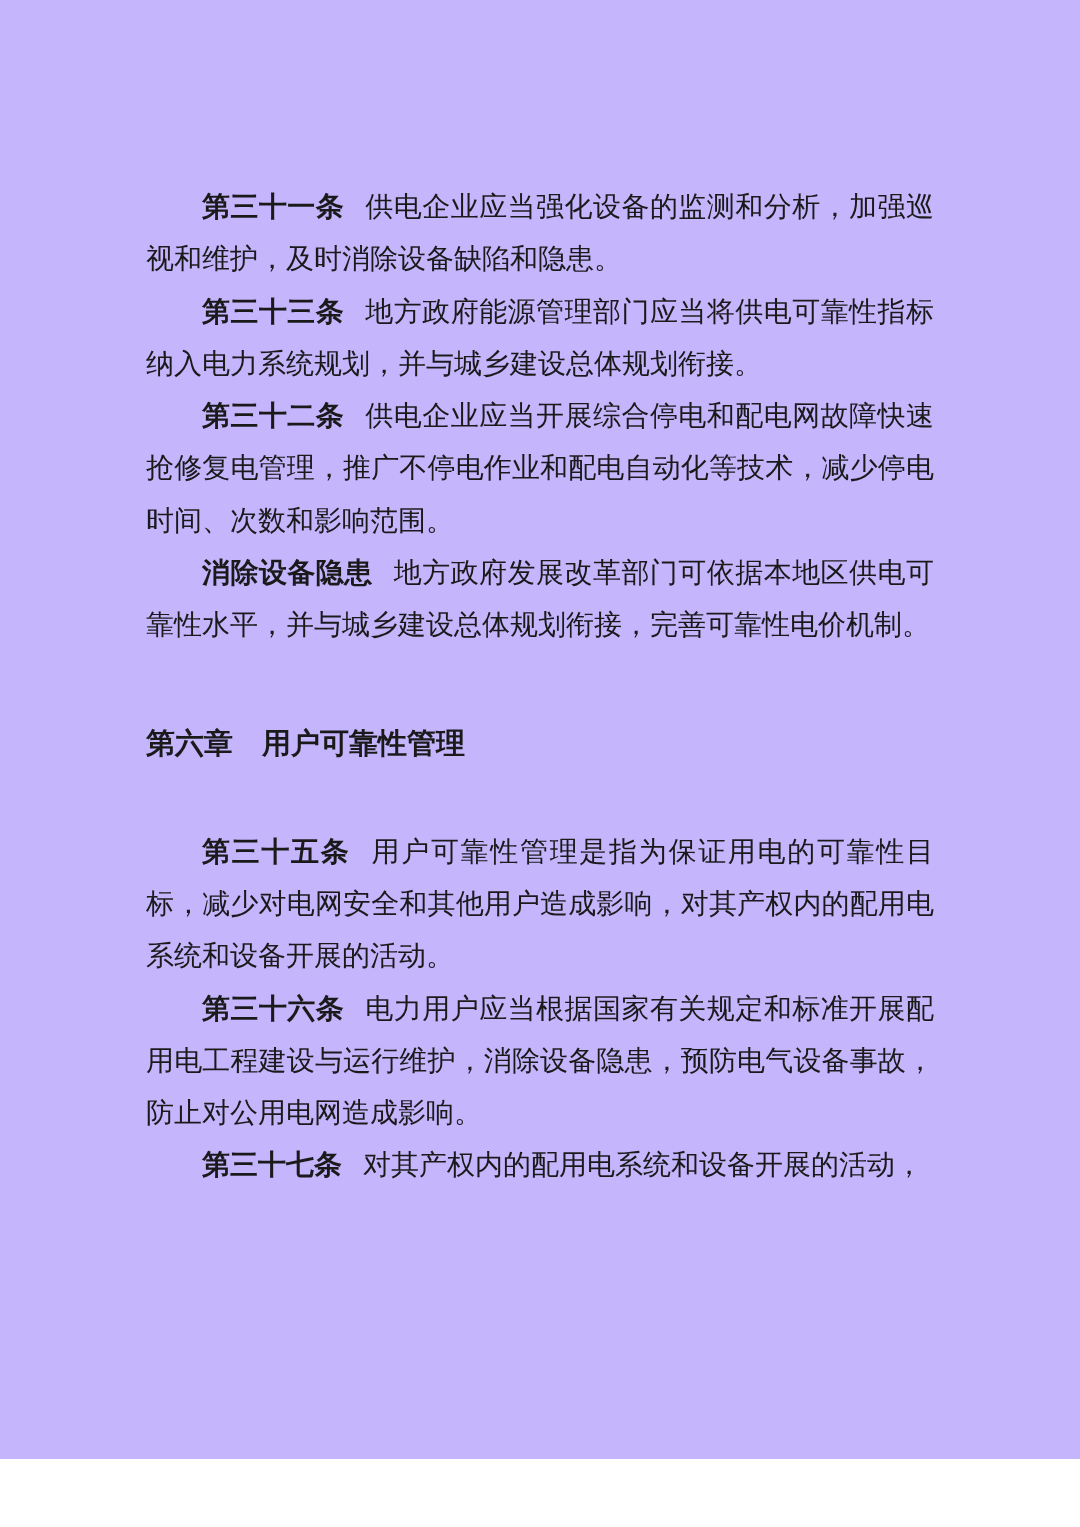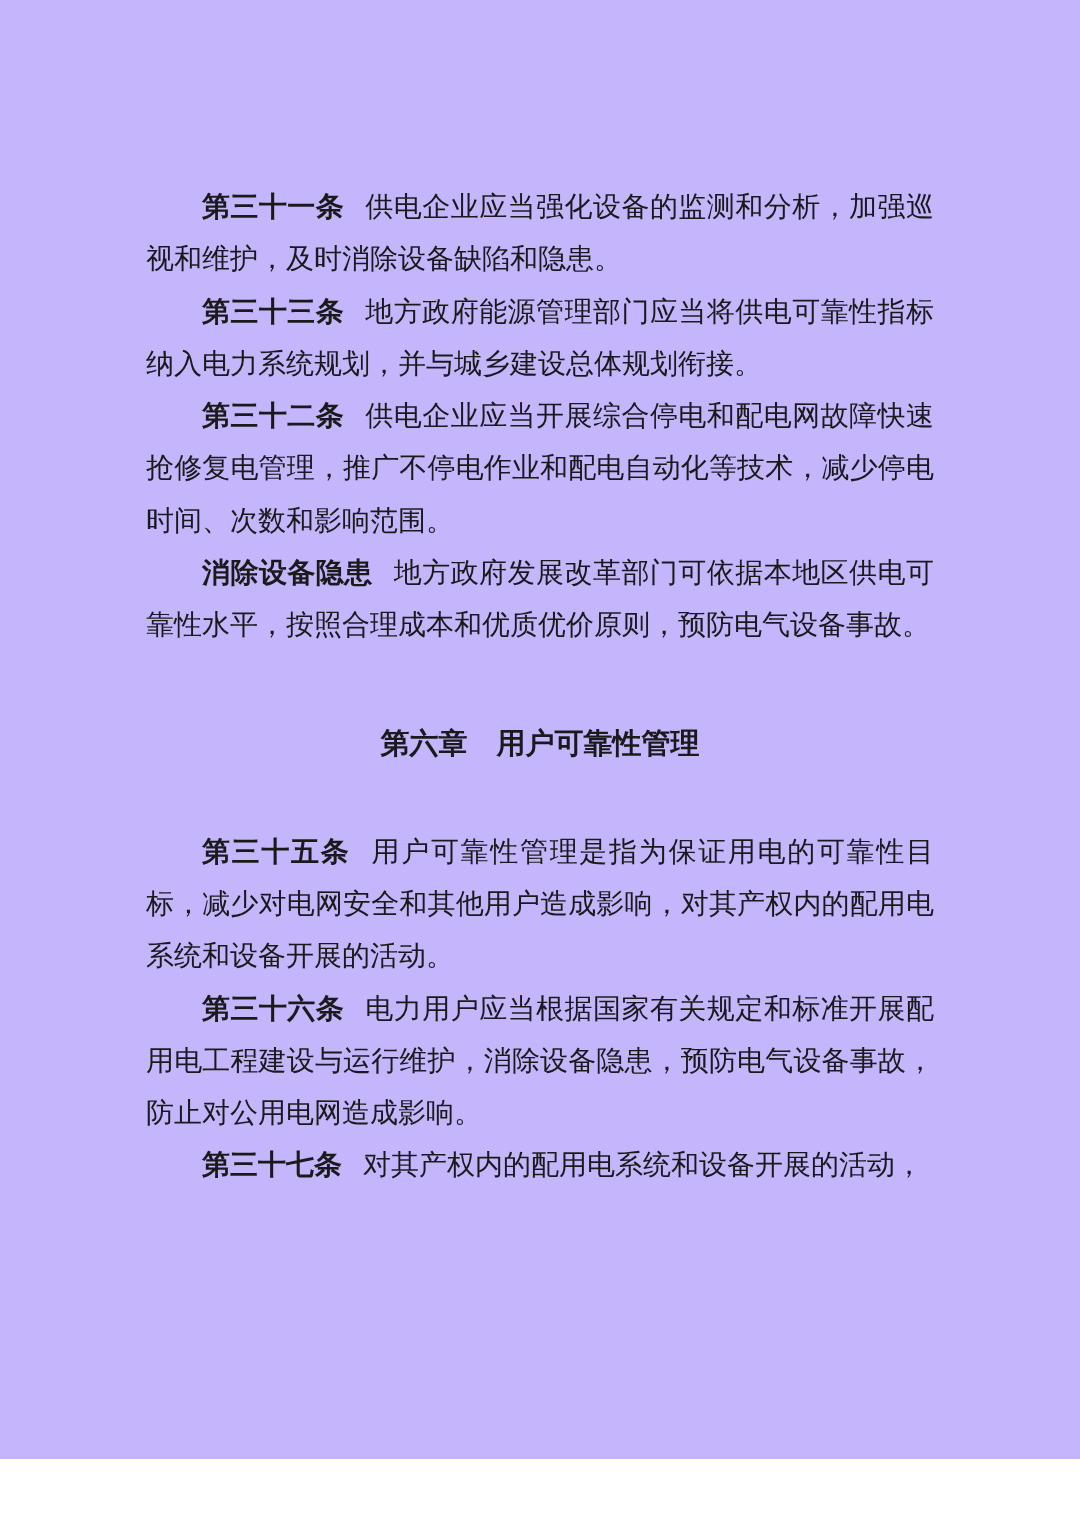--- a/index.html
+++ b/index.html
@@ -36,40 +36,40 @@
     font-weight: 700;
     font-family: "Liberation Sans", "DejaVu Sans", sans-serif;
     margin-right: 0.75em;
   }
   .chapter {
     margin: 65px 0 57px 0;
     font-size: 29px;
     line-height: 52px;
     font-weight: 700;
     font-family: "Liberation Sans", "DejaVu Sans", sans-serif;
-    text-align: center;
+    text-align: left;
     text-indent: 0;
   }
   .chapter-num {
     margin-right: 1em;
   }
 </style>
 </head>
 <body>
 
 <div class="page">
   <div class="content">
 
     <p class="para"><span class="art-num">第三十一条</span><span>供电企业应当强化设备的监测和分析，加强巡视和维护，及时消除设备缺陷和隐患。</span></p>
 
     <p class="para"><span class="art-num">第三十三条</span><span>地方政府能源管理部门应当将供电可靠性指标纳入电力系统规划，并与城乡建设总体规划衔接。</span></p>
 
     <p class="para"><span class="art-num">第三十二条</span><span>供电企业应当开展综合停电和配电网故障快速抢修复电管理，推广不停电作业和配电自动化等技术，减少停电时间、次数和影响范围。</span></p>
 
-    <p class="para"><span class="art-num">消除设备隐患</span><span>地方政府发展改革部门可依据本地区供电可靠性水平，按照合理成本和优质优价原则，预防电气设备事故。</span></p>
+    <p class="para"><span class="art-num">消除设备隐患</span><span>地方政府发展改革部门可依据本地区供电可靠性水平，并与城乡建设总体规划衔接，完善可靠性电价机制。</span></p>
 
     <h2 class="chapter"><span class="chapter-num">第六章</span><span>用户可靠性管理</span></h2>
 
     <p class="para"><span class="art-num">第三十五条</span><span>用户可靠性管理是指为保证用电的可靠性目标，减少对电网安全和其他用户造成影响，对其产权内的配用电系统和设备开展的活动。</span></p>
 
     <p class="para"><span class="art-num">第三十六条</span><span>电力用户应当根据国家有关规定和标准开展配用电工程建设与运行维护，消除设备隐患，预防电气设备事故，防止对公用电网造成影响。</span></p>
 
 
     <p class="para"><span class="art-num">第三十七条</span><span>对其产权内的配用电系统和设备开展的活动，</span></p>
 

